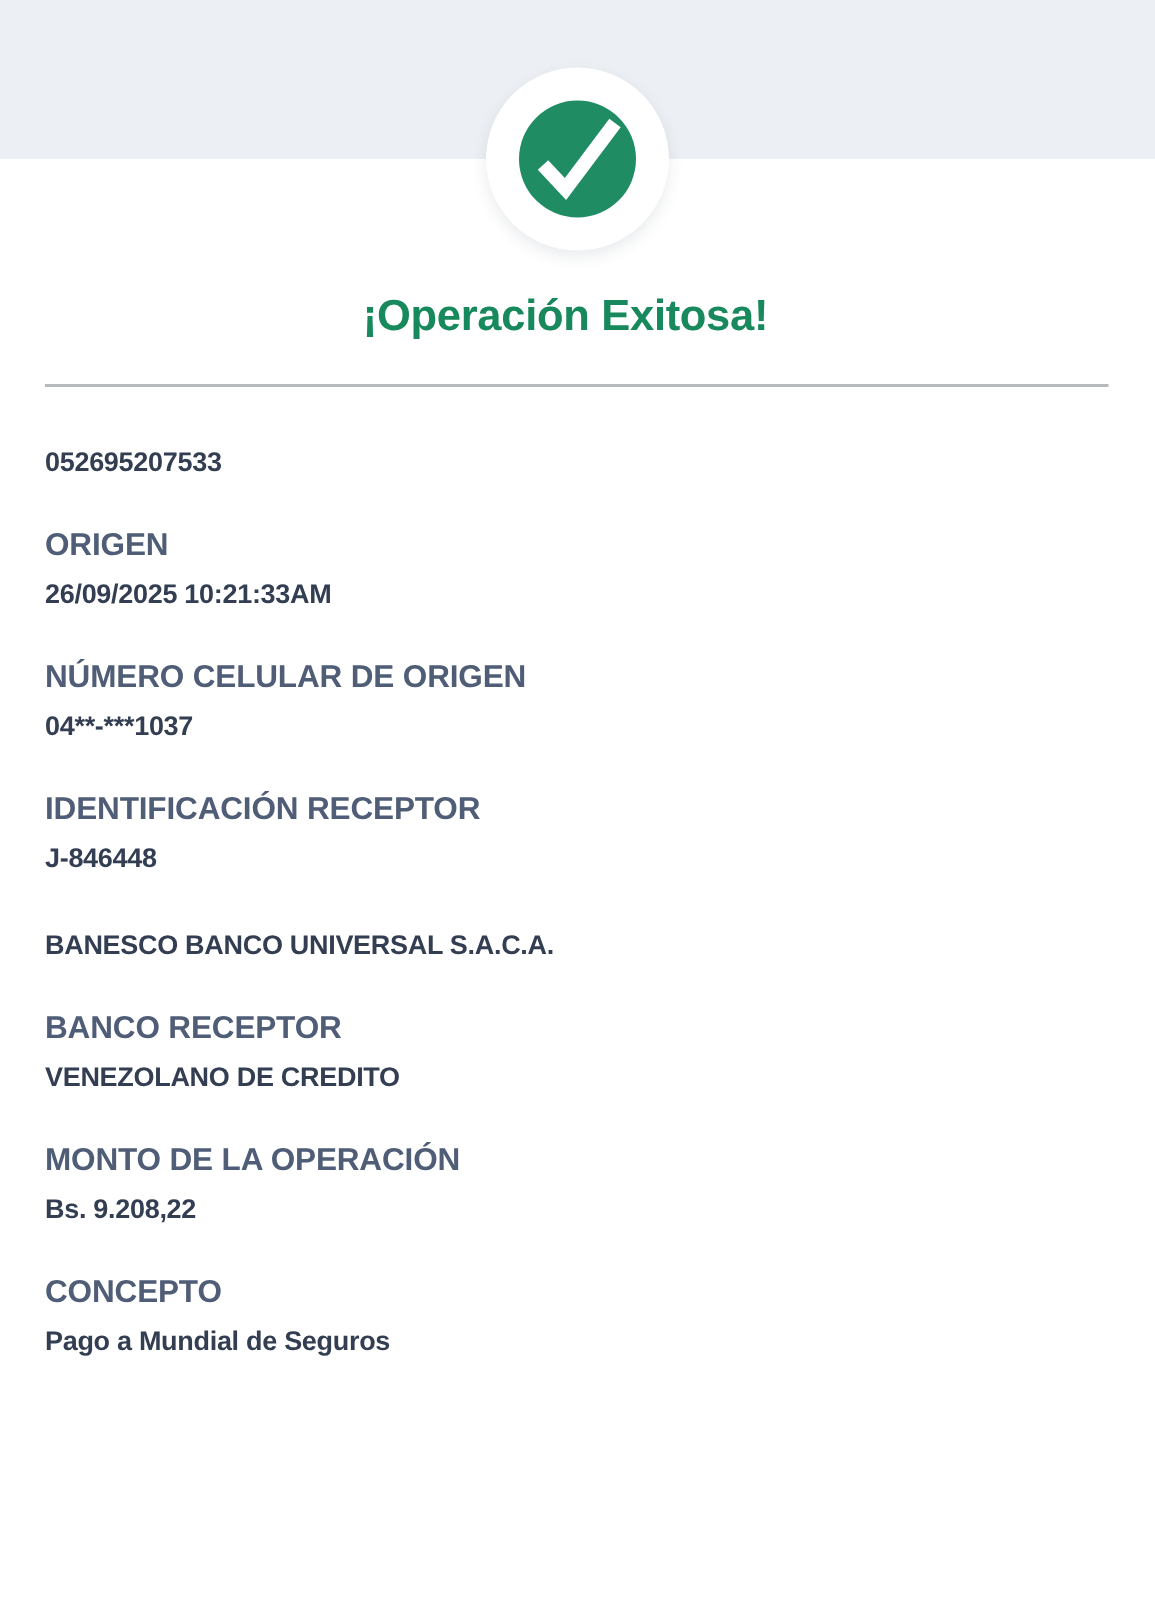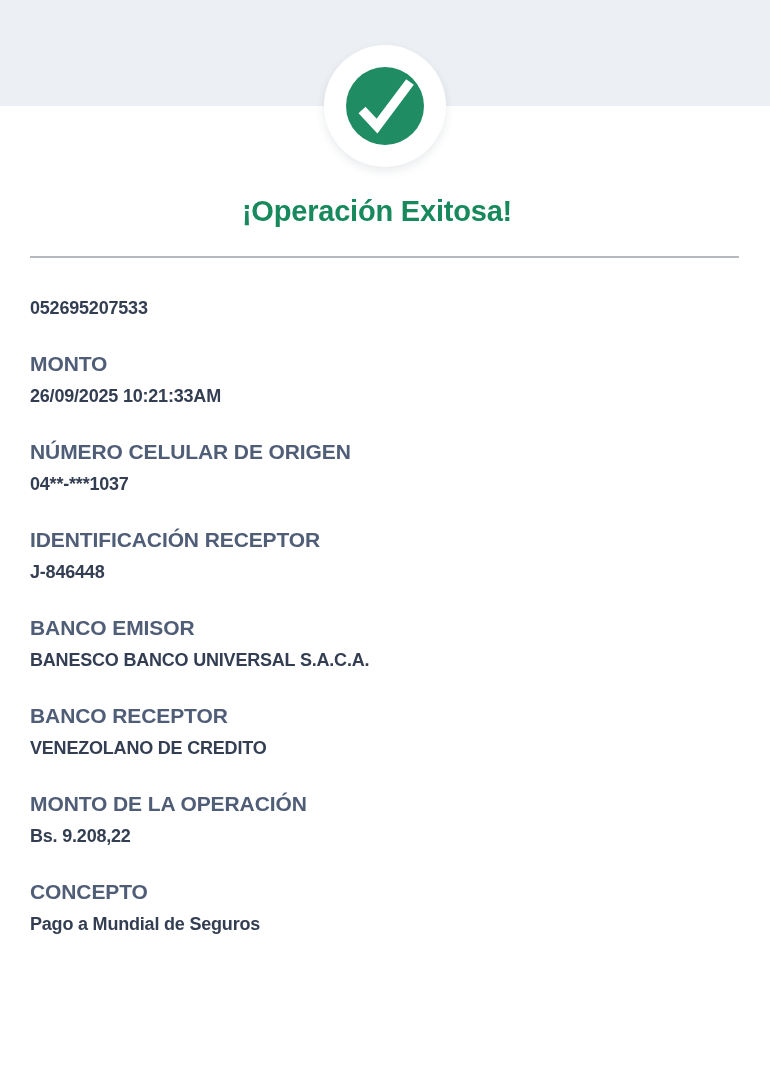--- a/index.html
+++ b/index.html
@@ -85,37 +85,36 @@
 
   <div class="divider"></div>
 
   <div class="fields">
 
     <div class="field">
       <div class="field-value">052695207533</div>
     </div>
 
     <div class="field">
-      <div class="field-label">MONTO</div>
+      <div class="field-label">ORIGEN</div>
       <div class="field-value">26/09/2025 10:21:33AM</div>
     </div>
 
     <div class="field">
       <div class="field-label">NÚMERO CELULAR DE ORIGEN</div>
       <div class="field-value">04**-***1037</div>
     </div>
 
 
     <div class="field">
       <div class="field-label">IDENTIFICACIÓN RECEPTOR</div>
       <div class="field-value">J-846448</div>
     </div>
 
     <div class="field">
-      <div class="field-label">BANCO EMISOR</div>
       <div class="field-value">BANESCO BANCO UNIVERSAL S.A.C.A.</div>
     </div>
 
     <div class="field">
       <div class="field-label">BANCO RECEPTOR</div>
       <div class="field-value">VENEZOLANO DE CREDITO</div>
     </div>
 
     <div class="field">
       <div class="field-label">MONTO DE LA OPERACIÓN</div>

